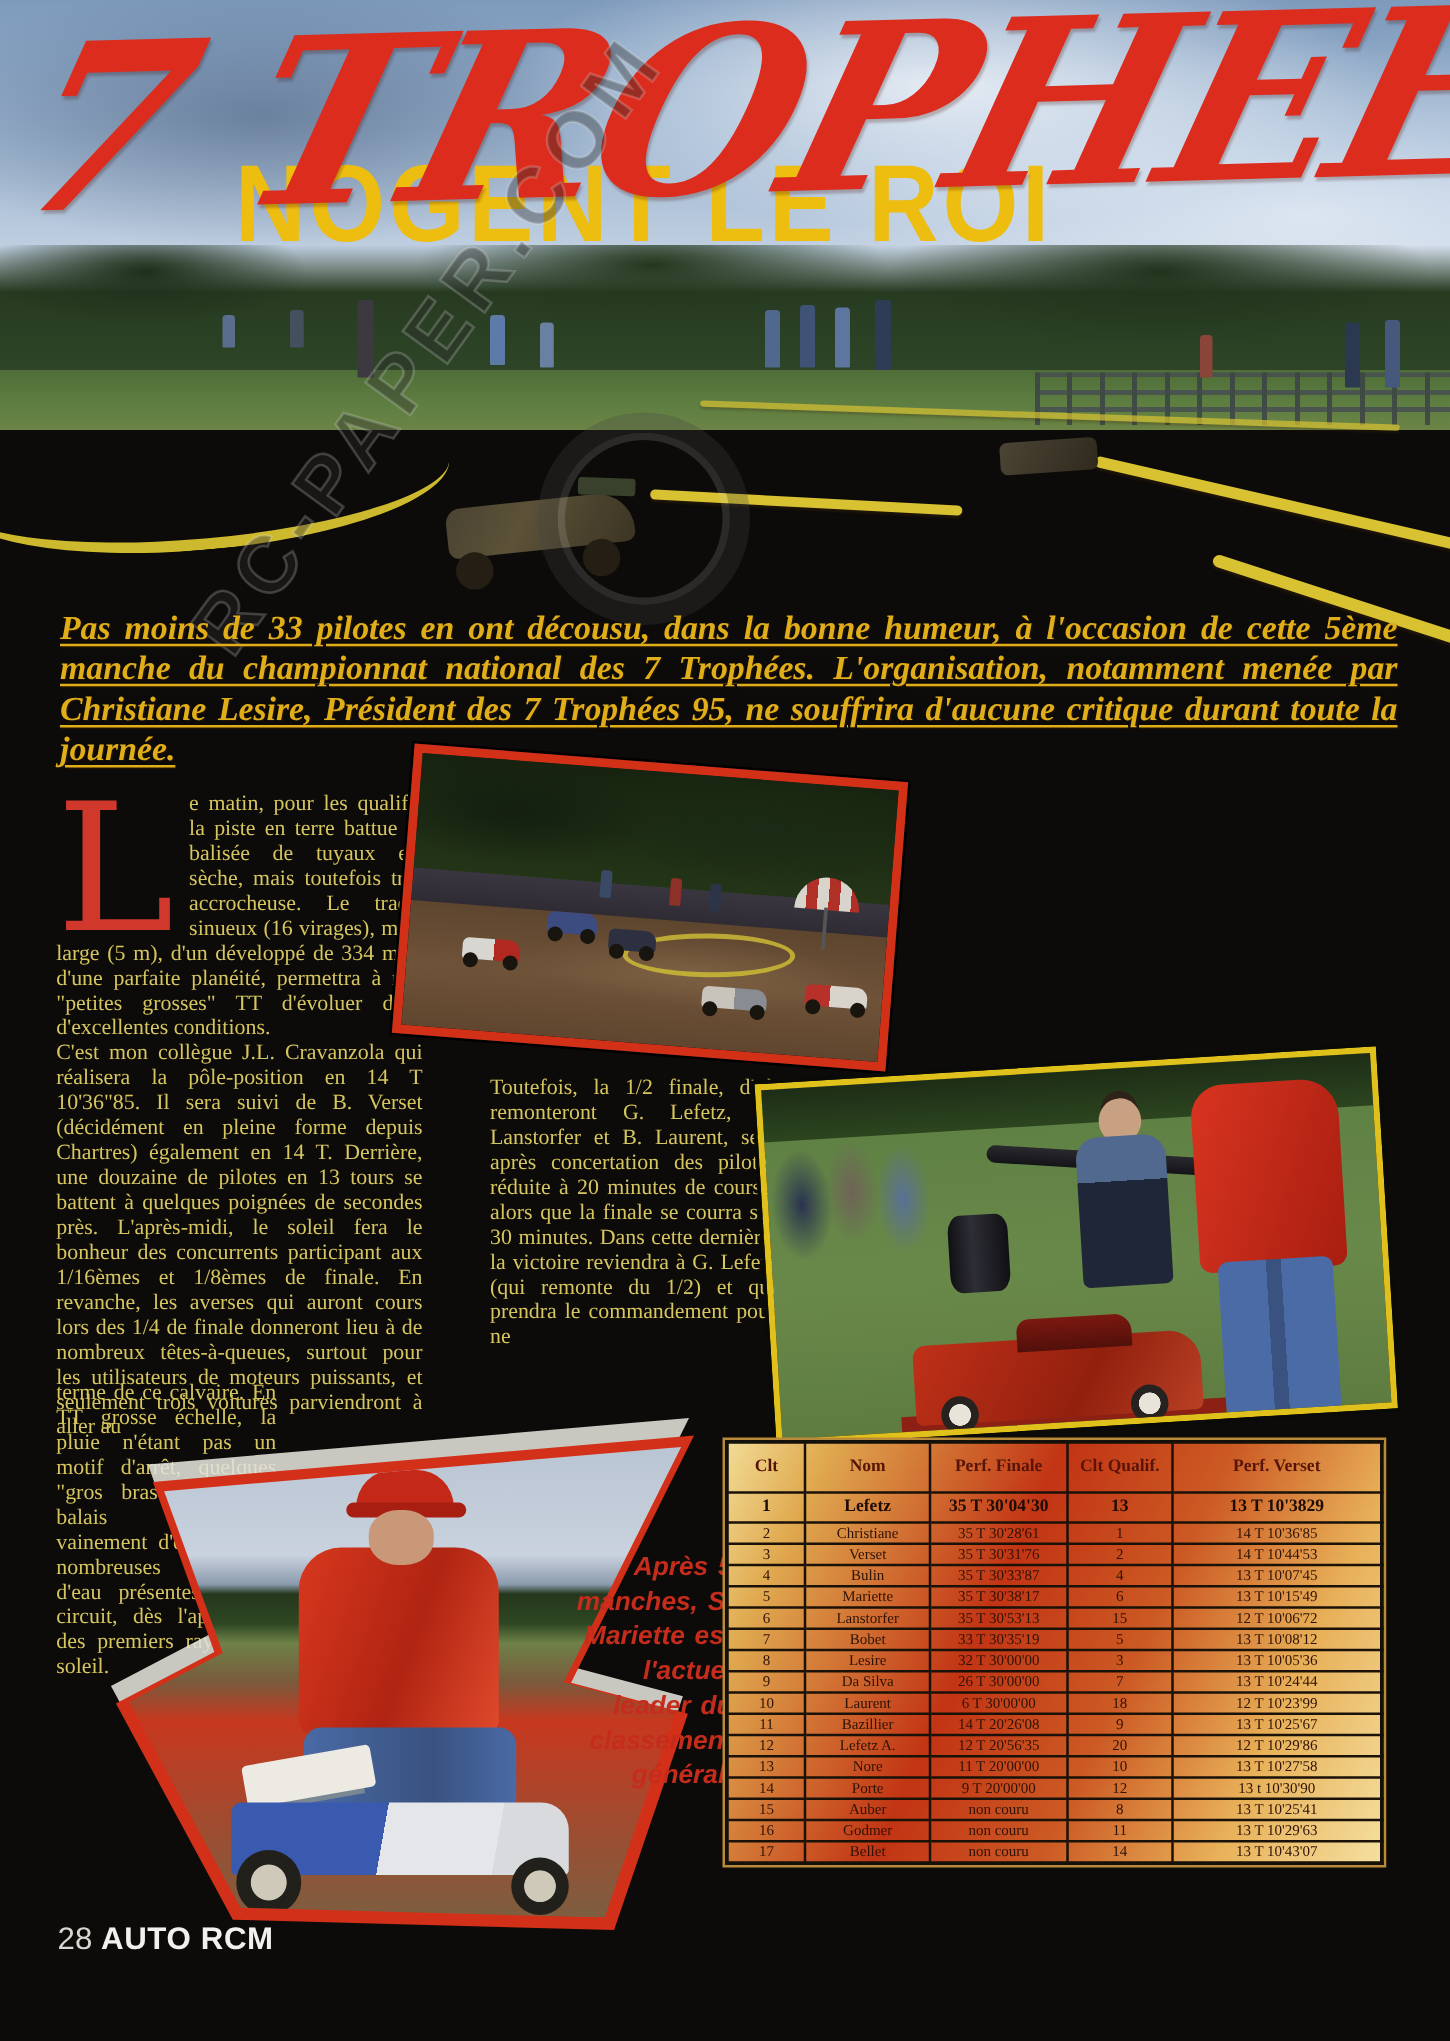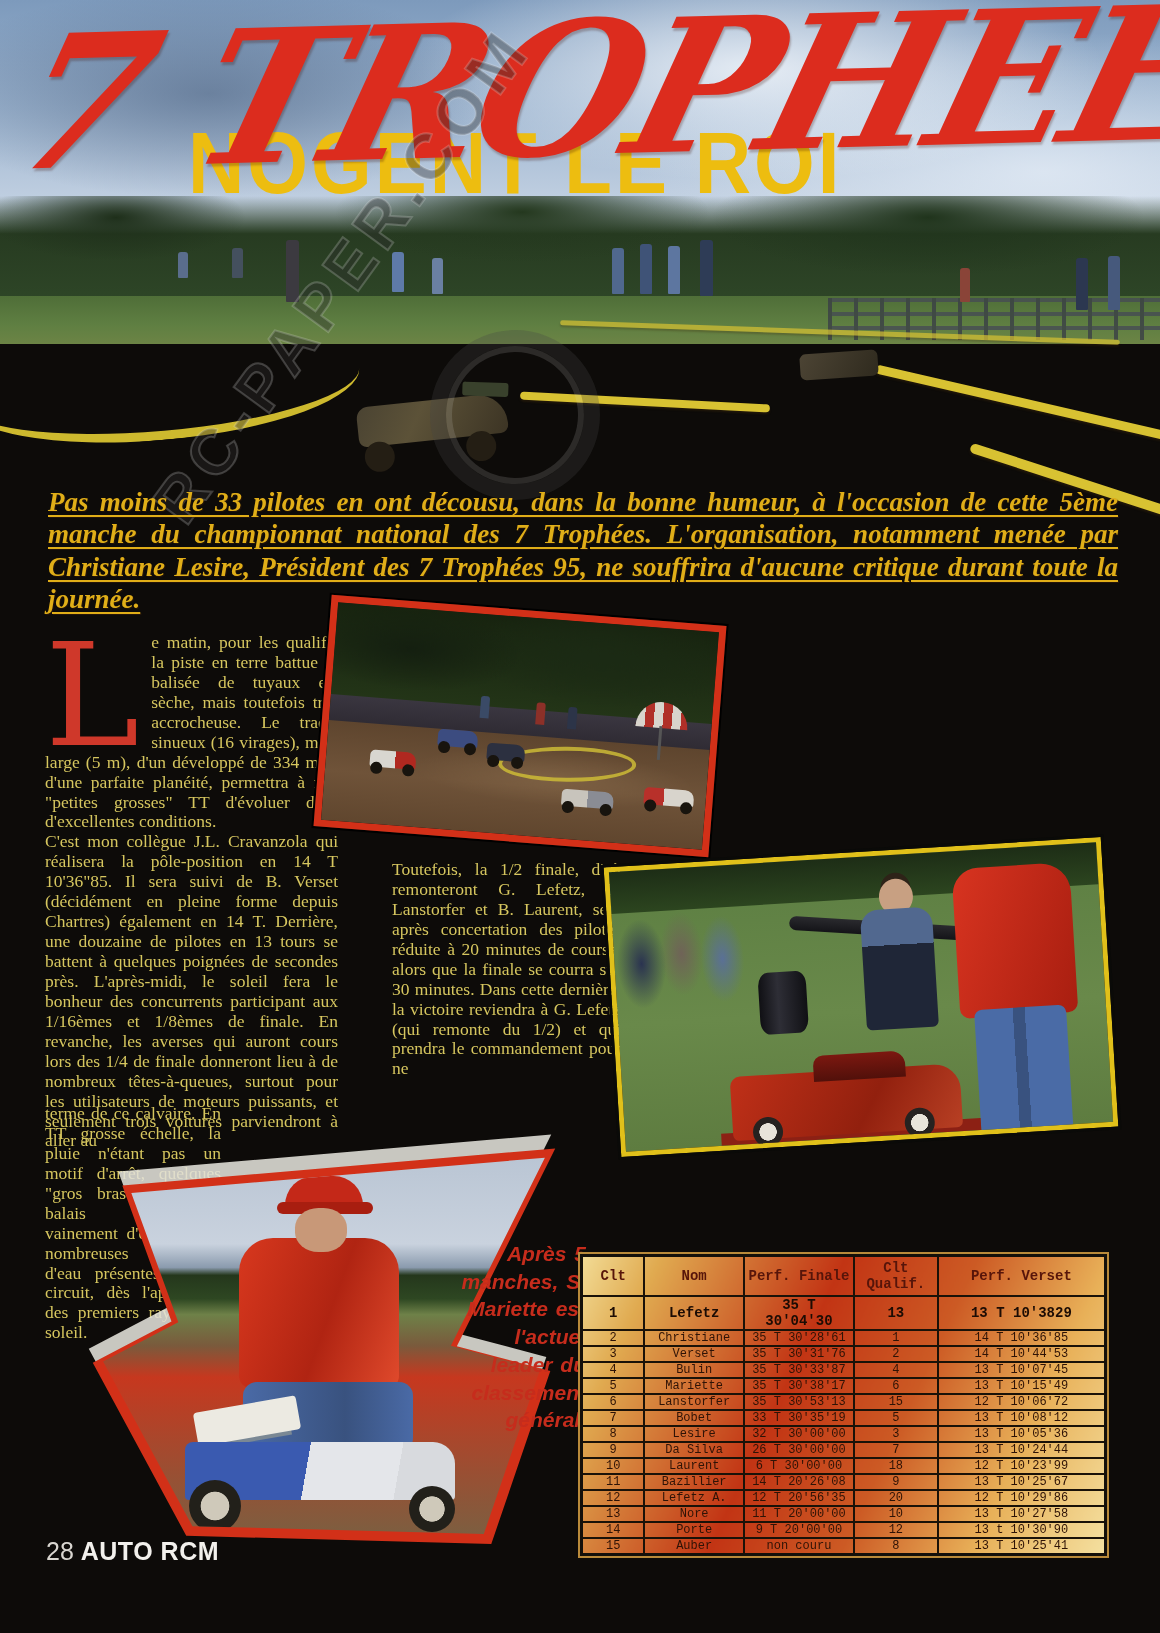--- a/index.html
+++ b/index.html
@@ -155,24 +155,24 @@
   .sp-face { position:absolute; left:206px; top:66px; width:52px; height:44px; border-radius:45%; background:#c89878; }
   .sp-legs { position:absolute; left:154px; top:240px; width:170px; height:70px; border-radius:14px;
     background:linear-gradient(90deg,#4a6aa6,#39527f 60%,#4a6aa6); }
   .sp-buggy { position:absolute; left:96px; top:300px; width:270px; height:58px; border-radius:8px 22px 4px 4px;
     background:linear-gradient(100deg,#3a5ab0 0 45%,#e4e6ea 45% 78%,#d8dade 78%); }
   .sp-wing { position:absolute; left:106px; top:262px; width:104px; height:34px; background:#eceae2;
     transform:rotate(-10deg); border-radius:4px; box-shadow:0 14px 0 -10px #7a8894; }
   .sp-wheel { position:absolute; border-radius:50%; background:radial-gradient(circle,#cfc9ba 0 38%,#22201a 40%); }
 
   
-  .results-table { position:absolute; left:580px; top:1254px; width:527px; z-index:3;
+  .results-table { position:absolute; left:580px; top:1152px; width:527px; z-index:3;
     border-collapse:collapse; border:3px solid #14100a; box-shadow:0 0 0 2px #b98a3a;
     background:linear-gradient(115deg,#f2dc96 0%,#e0aa50 12%,#c23414 40%,#cc5a24 60%,#e8b058 80%,#f4e0a0 100%);
-    font-family:Liberation Mono, monospace; }
+    font-family:Liberation Serif, serif; }
   .results-table th, .results-table td { border:2px solid #1a1208; text-align:center; padding:0 2px; color:#2f1306; }
   .results-table thead th { font-weight:bold; font-size:14px; line-height:1.15; height:40px; color:#57150a; }
   .results-table tbody tr td { font-size:12px; height:16px; }
   .results-table tbody tr.first-row td { font-weight:bold; font-size:14px; height:24px; color:#1c0c04; }
 
   .footer { position:absolute; left:46px; top:1537px; z-index:3; font-family:"Liberation Sans", sans-serif;
     font-size:25px; color:#d9d6d0; }
   .footer b { color:#f2f0ec; font-weight:bold; letter-spacing:.5px; }
 </style>
 </head>
@@ -403,20 +403,34 @@
           <td>12</td>
           <td>13 t 10'30'90</td>
         </tr>
         <tr>
           <td>15</td>
           <td>Auber</td>
           <td>non couru</td>
           <td>8</td>
           <td>13 T 10'25'41</td>
         </tr>
+        <tr>
+          <td>16</td>
+          <td>Godmer</td>
+          <td>non couru</td>
+          <td>11</td>
+          <td>13 T 10'29'63</td>
+        </tr>
+        <tr>
+          <td>17</td>
+          <td>Bellet</td>
+          <td>non couru</td>
+          <td>14</td>
+          <td>13 T 10'43'07</td>
+        </tr>
       </tbody>
   </table>
 
   <div class="footer">
     <span>28</span>
     <b>AUTO RCM</b>
   </div>
 
 </div>
 

